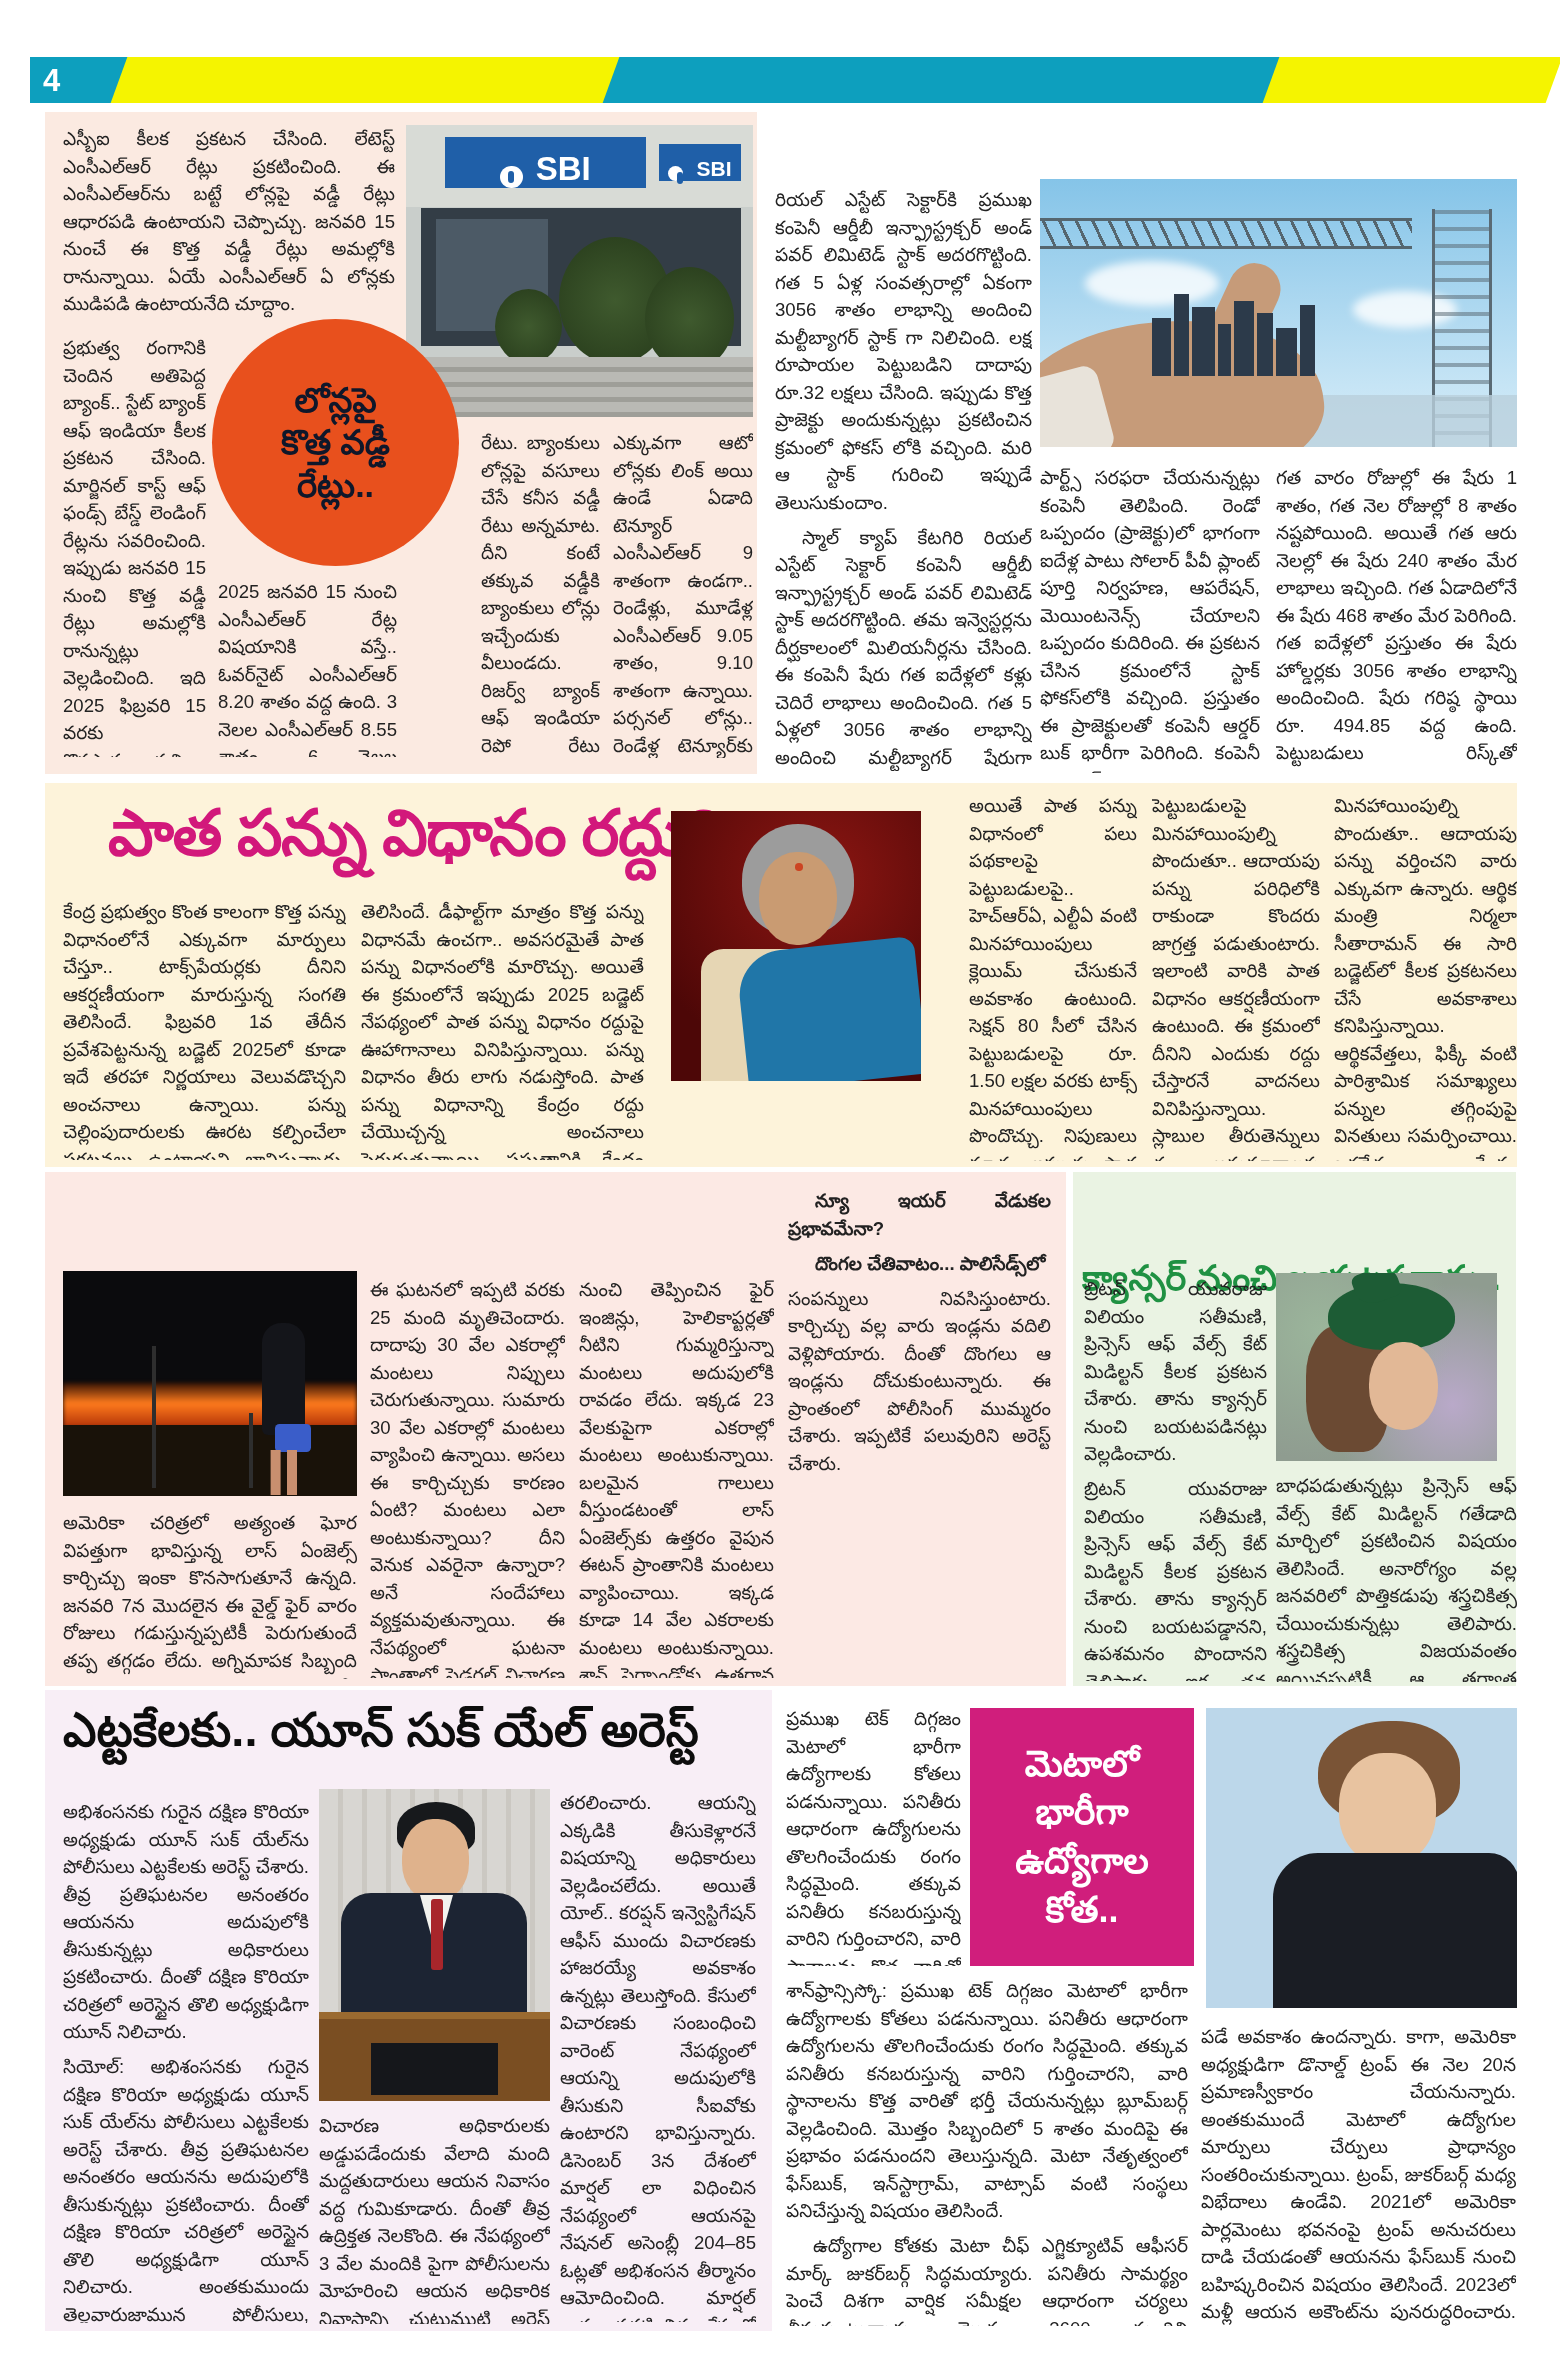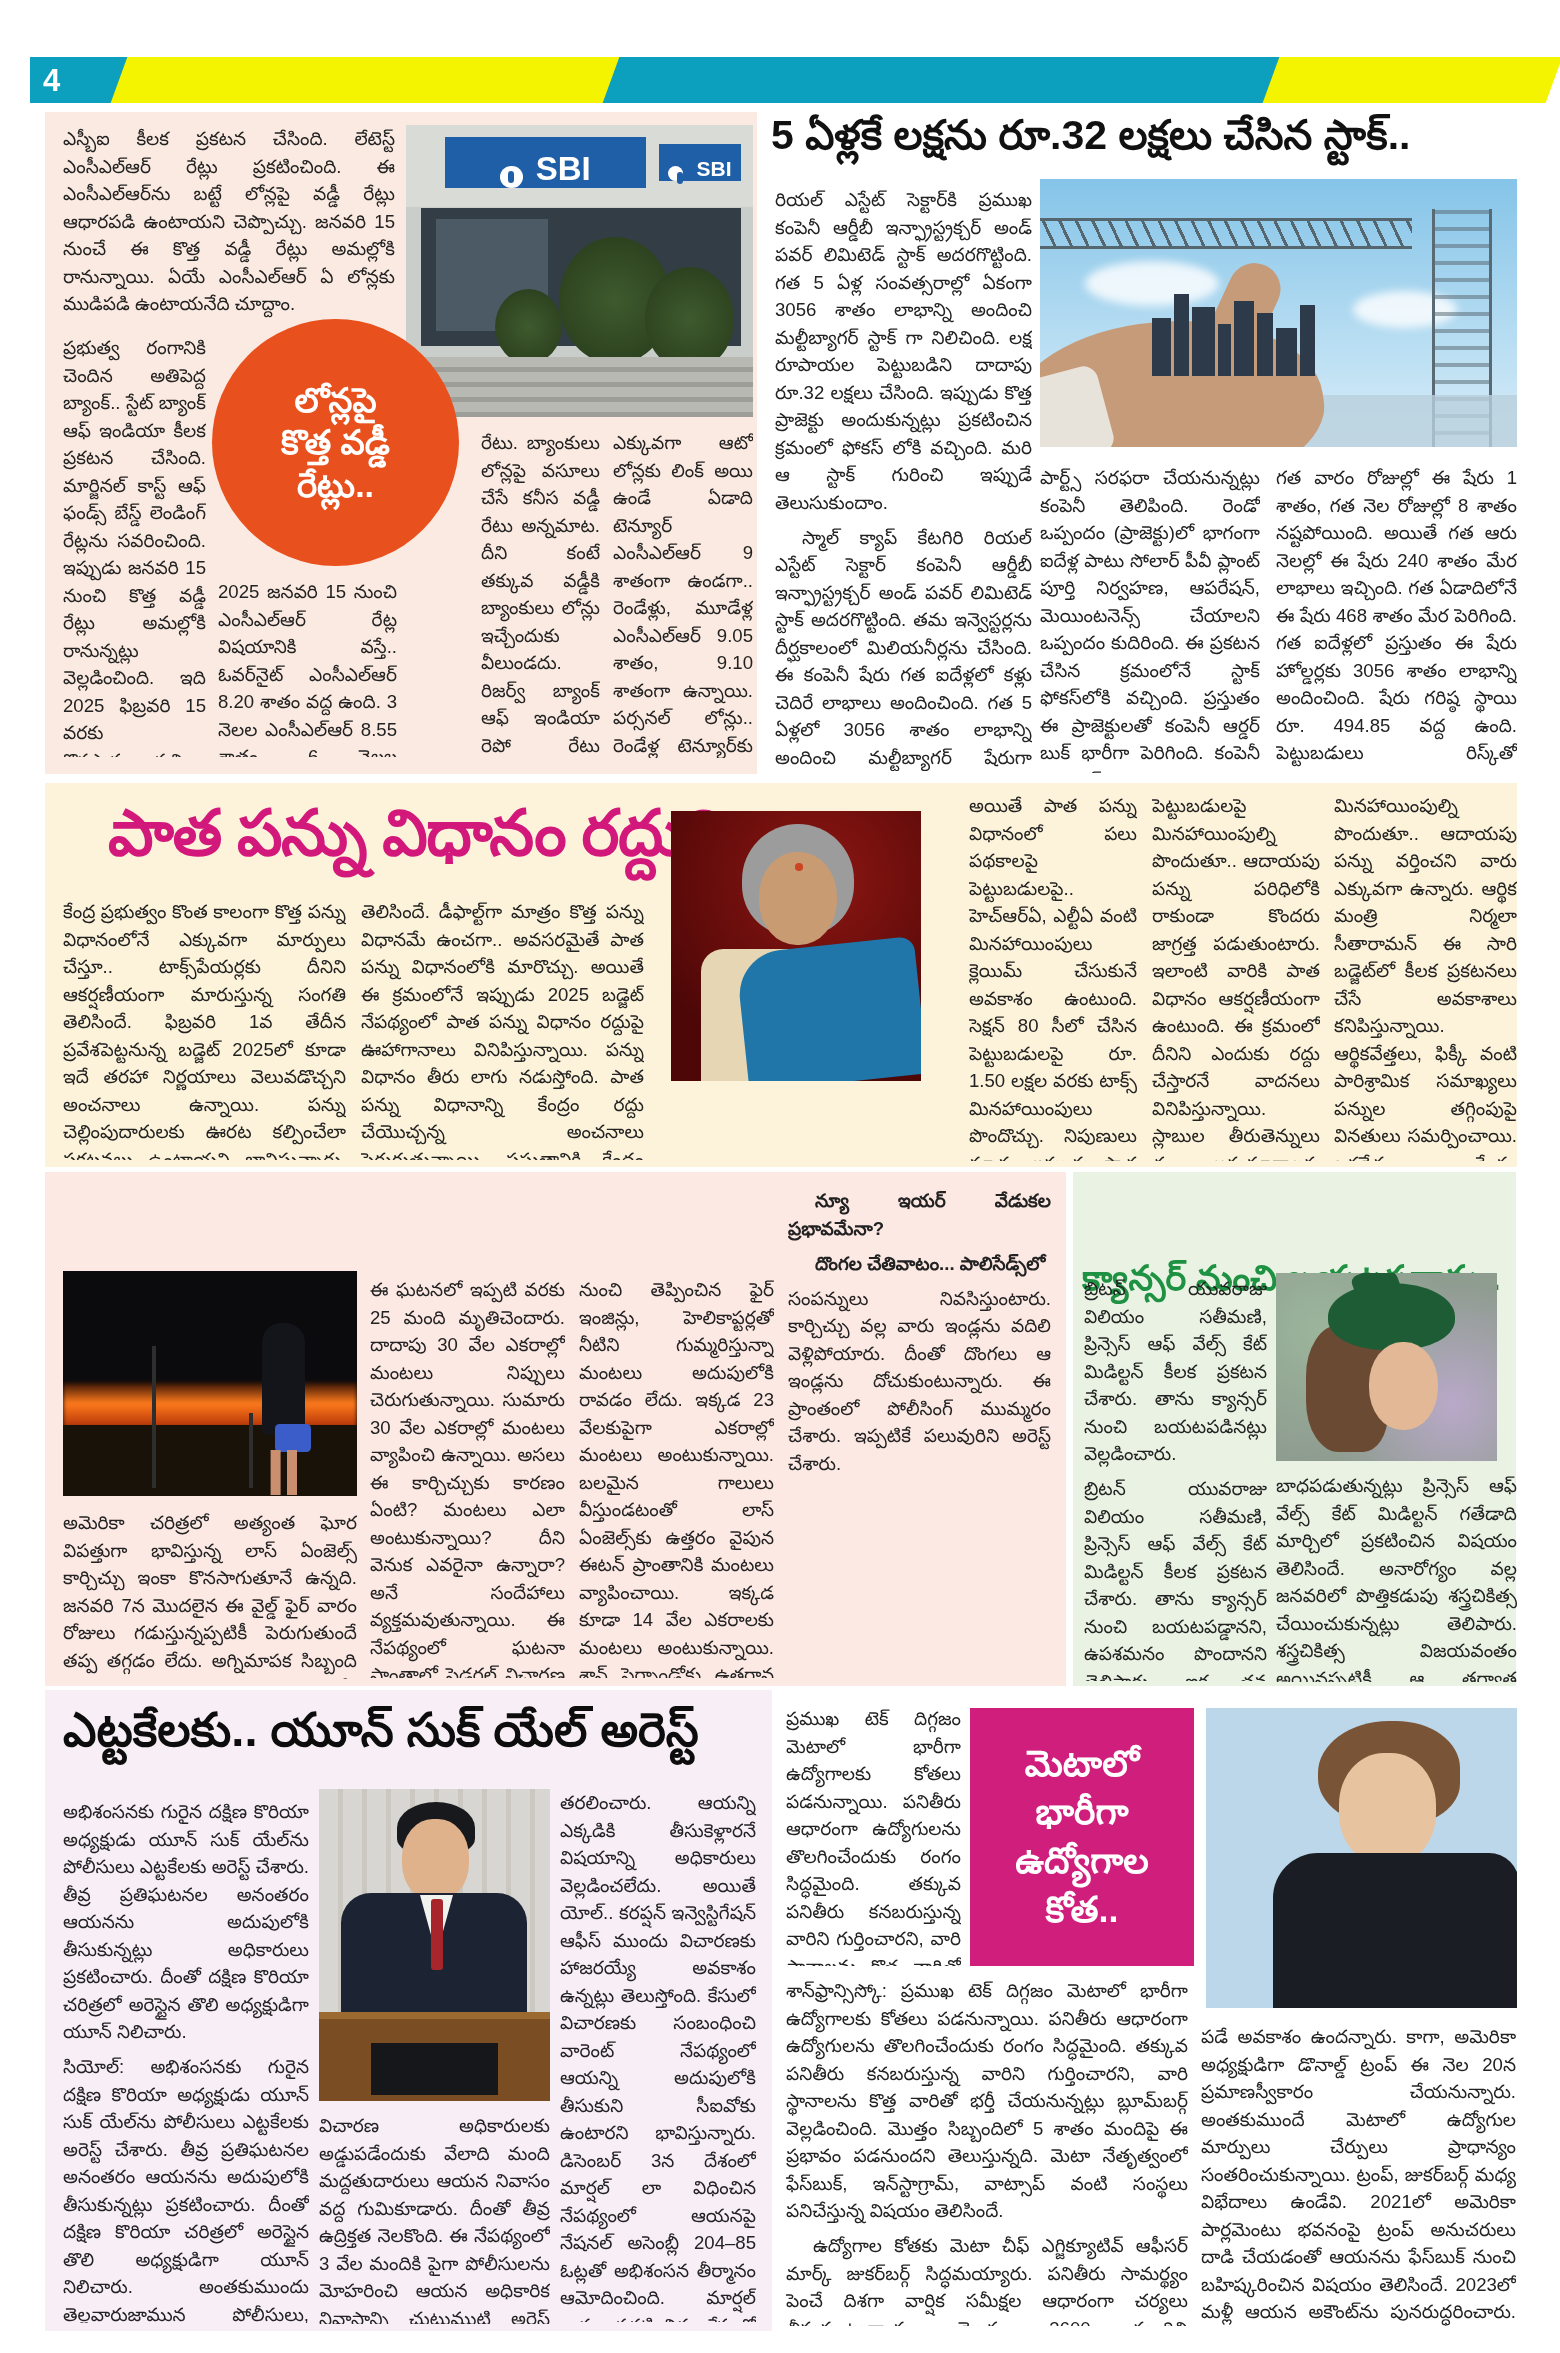--- a/index.html
+++ b/index.html
@@ -31,21 +31,21 @@
   .sbi-sign{position:absolute;background:#1f5fa8;color:#fff;font-weight:bold;display:flex;align-items:flex-end;justify-content:center;gap:13px;}
   .sbi-logo{width:22.4px;height:22.4px;background:#fff;border-radius:50%;position:relative;flex:none;}
   .sbi-logo::after{content:"";position:absolute;left:8.2px;top:5.2px;width:6px;height:12.7px;background:#1f5fa8;border-radius:3px;}
   .sbi-store{position:absolute;left:15px;top:83px;width:320px;height:138px;background:#333d46;}
   .sbi-glass{position:absolute;left:30px;top:94px;width:112px;height:112px;background:#4c5a66;}
   .sbi-bush1,.sbi-bush2,.sbi-bush3{position:absolute;border-radius:50%;background:radial-gradient(circle,#3f5a2e,#263a1a);}
   .sbi-steps{position:absolute;left:0;bottom:0;width:100%;height:60px;
      background:repeating-linear-gradient(#b9b9b4 0 10.4px,#9e9e98 10.4px 15px);}
   .sbi-circle{position:absolute;left:212px;top:319px;width:247px;height:247px;border-radius:50%;background:#e8501d;
      display:flex;flex-direction:column;align-items:center;justify-content:center;text-align:center;}
-  .sbi-circle span{color:#ffffff;font-weight:bold;font-size:34px;line-height:1.25;display:block;}
+  .sbi-circle span{color:#0f172a;font-weight:bold;font-size:34px;line-height:1.25;display:block;}
   
   .stock-headline{position:absolute;left:771px;top:112px;width:760px;font-size:41px;font-weight:bold;color:#111;white-space:nowrap;}
   .crane-photo{left:1040px;top:179px;width:477px;height:268px;background:linear-gradient(#85c4e8,#d9eef9);}
   .cloud{position:absolute;background:#ffffffcc;border-radius:50%;filter:blur(4.5px);}
   .truss{position:absolute;left:0;top:39px;width:78%;height:25px;border-top:3.7px solid #55666f;border-bottom:3.7px solid #55666f;
      background:repeating-linear-gradient(65deg,transparent 0 12px,#55666f 12px 15px);}
   .tower{position:absolute;right:25px;top:30px;width:54px;height:239px;border-left:3.7px solid #5a6a74;border-right:3.7px solid #5a6a74;
      background:repeating-linear-gradient(0deg,transparent 0 13.4px,#5a6a7488 13.4px 17px);}
   .hand{position:absolute;left:-30px;bottom:-45px;width:313px;height:171px;background:#c69b79;border-radius:45% 55% 40% 40%;transform:rotate(-8deg);}
   .thumb{position:absolute;left:179px;bottom:89px;width:52px;height:97px;background:#c69b79;border-radius:30px;transform:rotate(25deg);}
@@ -146,21 +146,20 @@
   <div class="col" style="left:481px;top:429px;width:119px;height:329px;">
     <p class="noind">రేటు. బ్యాంకులు లోన్లపై వసూలు చేసే కనీస వడ్డీ రేటు అన్నమాట. దీని కంటే తక్కువ వడ్డీకి బ్యాంకులు లోన్లు ఇచ్చేందుకు వీలుండదు. రిజర్వ్ బ్యాంక్ ఆఫ్ ఇండియా రెపో రేటు పెరిగితే ఎంసీఎల్ఆర్ పెంచుతుంటాయి. అప్పుడు కూడా ఎంసీఎల్ఆర్ మారొచ్చు. ఇక ఎంసీఎల్ఆర్ పెరిగితే లోన్ వడ్డీ రేట్లు పెరుగుతాయి. ఎక్కువ ఈఎంఐ కట్టాల్సి వస్తుంది.</p>
   </div>
   <div class="col" style="left:218px;top:578px;width:179px;height:179px;">
     <p class="noind">2025 జనవరి 15 నుంచి ఎంసీఎల్ఆర్ రేట్ల విషయానికి వస్తే.. ఓవర్‌నైట్ ఎంసీఎల్ఆర్ 8.20 శాతం వద్ద ఉంది. 3 నెలల ఎంసీఎల్ఆర్ 8.55 శాతం.. 6 నెలల టెన్యూర్‌కు ఎంసీఎల్ఆర్ 8.90 శాతం ఉంది.</p>
   </div>
   <div class="col" style="left:613px;top:429px;width:140px;height:329px;">
     <p class="noind">ఎక్కువగా ఆటో లోన్లకు లింక్ అయి ఉండే ఏడాది టెన్యూర్ ఎంసీఎల్ఆర్ 9 శాతంగా ఉండగా.. రెండేళ్లు, మూడేళ్ల ఎంసీఎల్ఆర్ 9.05 శాతం, 9.10 శాతంగా ఉన్నాయి. పర్సనల్ లోన్లు.. రెండేళ్ల టెన్యూర్‌కు ముడిపడి ఉంటాయి. అంటే 9.05 శాతం ఎంసీఎల్ఆర్ కాగా.. దీని కంటే కాస్త ఎక్కువ శాతంతో వడ్డీ రేట్లు ప్రారంభమవుతుంటాయి. ఇక ఎస్బీఐ బేస్ రేటు 10.40 శాతంగా ఉంది. బెంచ్‌మార్క్ ప్రైమ్ లెండింగ్ రేటు వార్షిక ప్రాతిపదికన చూస్తే 15.15 శాతంగా ఉంది. ఎస్బీఐ హోం లోన్ ఎక్స్‌టర్నల్ బెంచ్‌మార్క్ లెండింగ్ రేటు 9.15 శాతంగా ఉంది. కొత్త లోన్లపై హోం లోన్ వడ్డీ రేట్లు ప్రస్తుతం 8.50 శాతంగా ఉంది. ఇతర బ్యాంకుల విషయానికి వస్తే బ్యాంక్ ఆఫ్ బరోడా, కెనరా బ్యాంకు, ఐడీబీఐ బ్యాంకు ఎంసీఎల్ఆర్ రేట్లను సవరించలేదు. హెచ్‌డీఎఫ్‌సీ బ్యాంకు మాత్రం ఎంపిక చేసిన టెన్యూర్లపై 5 బేసిస్ పాయింట్ల మేర తగ్గించింది.</p>
   </div>
 
-  <div class="stock-headline">5 ఏళ్లకే లక్షను రూ.32 లక్షలు చేసిన స్టాక్..</div>
   <div class="col" style="left:775px;top:186px;width:257px;height:585px;">
     <p class="noind">రియల్ ఎస్టేట్ సెక్టార్‌కి ప్రముఖ కంపెనీ ఆర్డీబీ ఇన్ఫ్రాస్ట్రక్చర్ అండ్ పవర్ లిమిటెడ్ స్టాక్ అదరగొట్టింది. గత 5 ఏళ్ల సంవత్సరాల్లో ఏకంగా 3056 శాతం లాభాన్ని అందించి మల్టీబ్యాగర్ స్టాక్ గా నిలిచింది. లక్ష రూపాయల పెట్టుబడిని దాదాపు రూ.32 లక్షలు చేసింది. ఇప్పుడు కొత్త ప్రాజెక్టు అందుకున్నట్లు ప్రకటించిన క్రమంలో ఫోకస్ లోకి వచ్చింది. మరి ఆ స్టాక్ గురించి ఇప్పుడే తెలుసుకుందాం.</p>
     <p>స్మాల్ క్యాప్ కేటగిరి రియల్ ఎస్టేట్ సెక్టార్ కంపెనీ ఆర్డీబీ ఇన్ఫ్రాస్ట్రక్చర్ అండ్ పవర్ లిమిటెడ్ స్టాక్ అదరగొట్టింది. తమ ఇన్వెస్టర్లను దీర్ఘకాలంలో మిలియనీర్లను చేసింది. ఈ కంపెనీ షేరు గత ఐదేళ్లలో కళ్లు చెదిరే లాభాలు అందించింది. గత 5 ఏళ్లలో 3056 శాతం లాభాన్ని అందించి మల్టీబ్యాగర్ షేరుగా నిలిచింది. ఒకవేళ 5 ఏళ్ల క్రితం రూ. 1,00,000 పెట్టుబడి పెట్టి ఉంటే ఇప్పటికి రూ. 32 లక్షలు అయ్యేది. ఐదేళ్ల క్రితం రూ. 15.68 వద్ద ఉన్న ఈ షేరు.. ఇప్పుడు రూ. 495 వద్దకు చేరింది.</p>
 
   </div>
   <div class="photo crane-photo">
     <div class="cloud" style="left:45px;top:82px;width:134px;height:45px;"></div>
     <div class="cloud" style="left:313px;top:112px;width:104px;height:37px;"></div>
     <div class="truss"></div>
     <div class="tower"></div>

